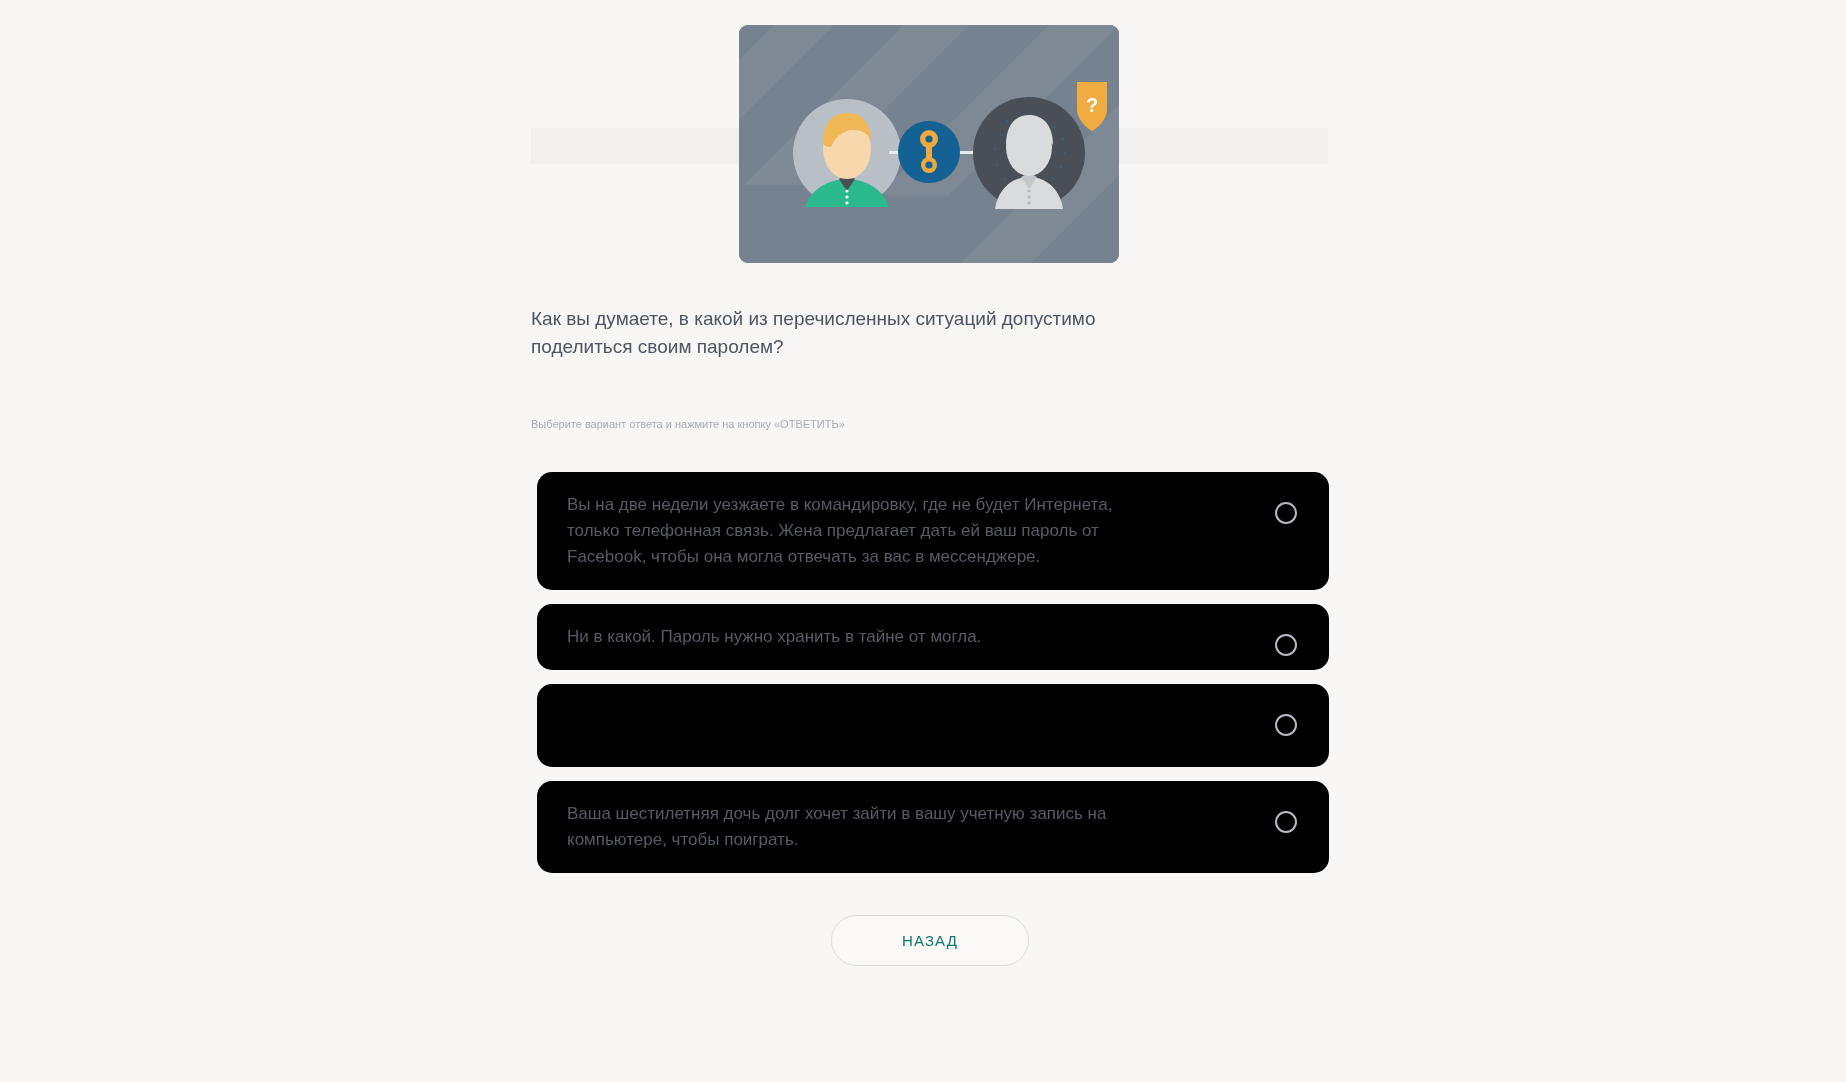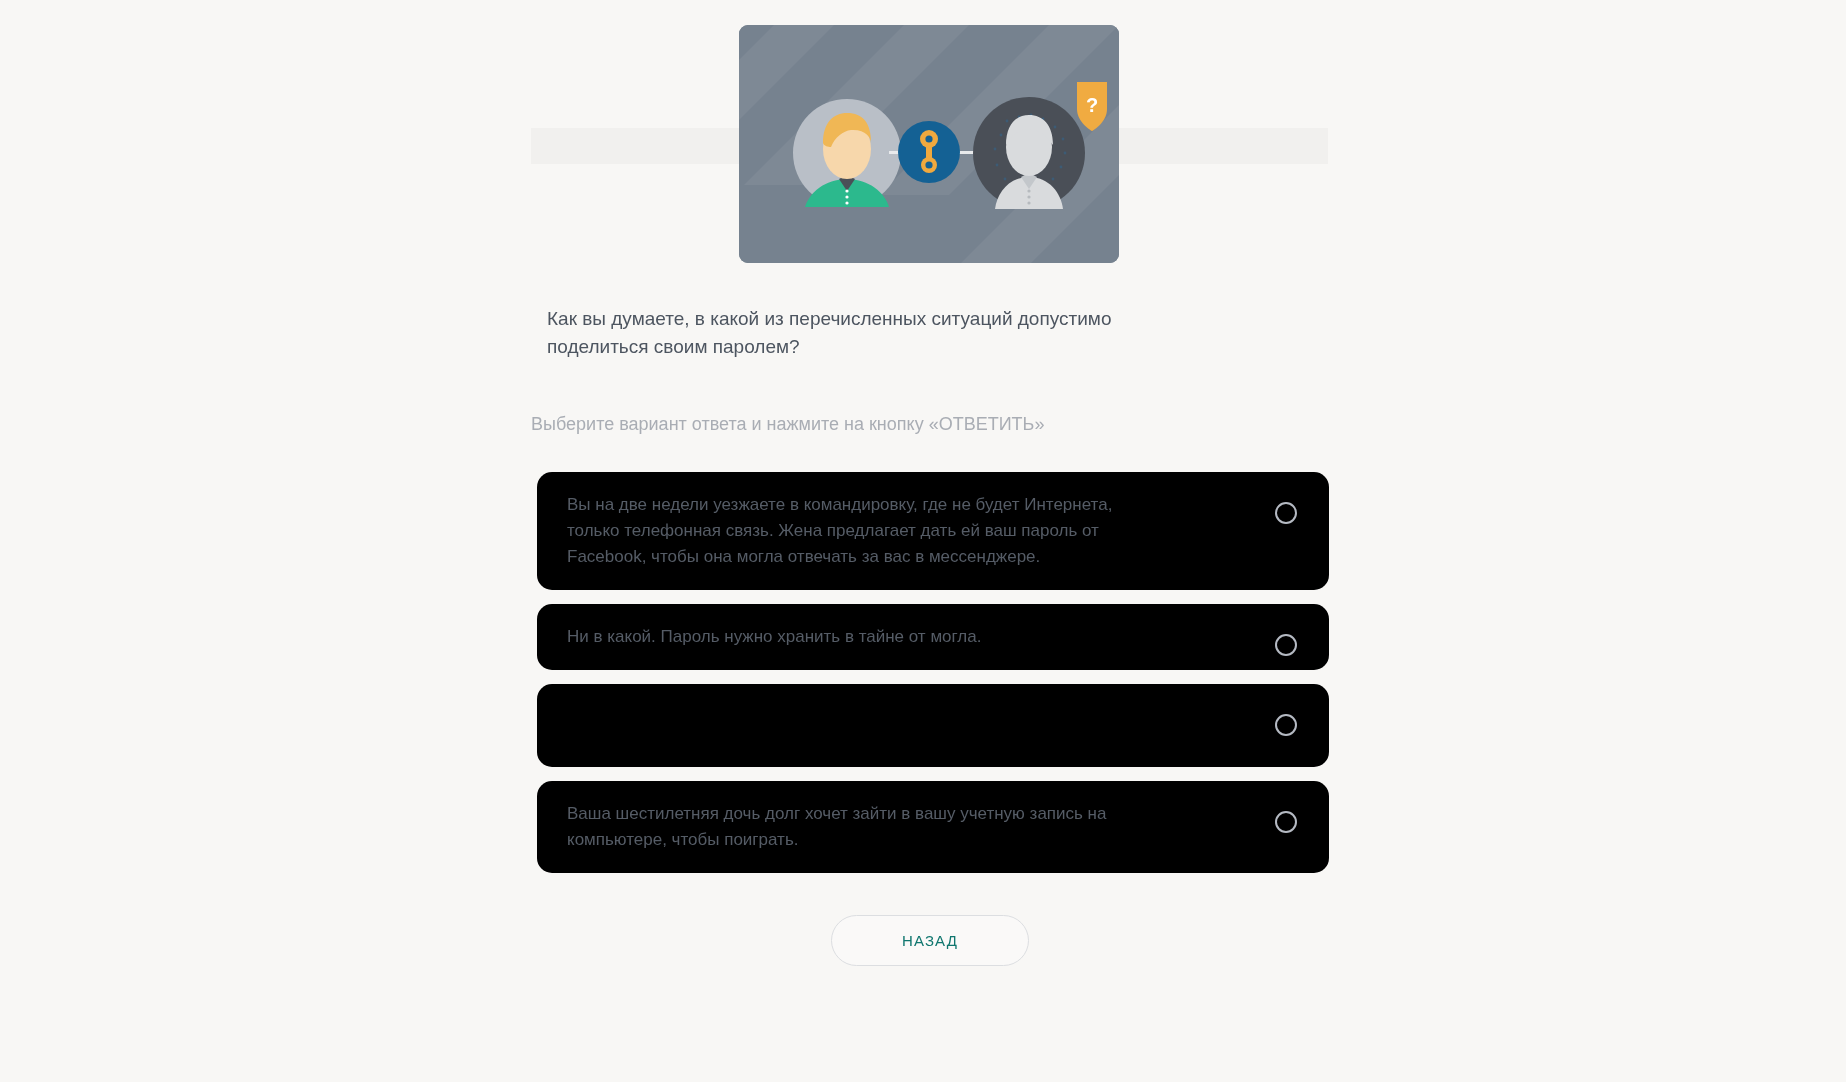--- a/index.html
+++ b/index.html
@@ -58,28 +58,27 @@
 
   
   .question {
     position: absolute;
     left: 0;
     top: 305px;
     width: 660px;
     font-size: 19px;
     line-height: 28px;
     color: #4d5560;
-    margin-left: 16px;
   }
 
   .hint {
     position: absolute;
     left: 0;
     top: 413px;
-    font-size: 18px;
+    font-size: 11px;
     line-height: 22px;
     color: #a9adb4;
   }
 
   
   .options {
     position: absolute;
     left: 6px;
     top: 472px;
     width: 792px;

